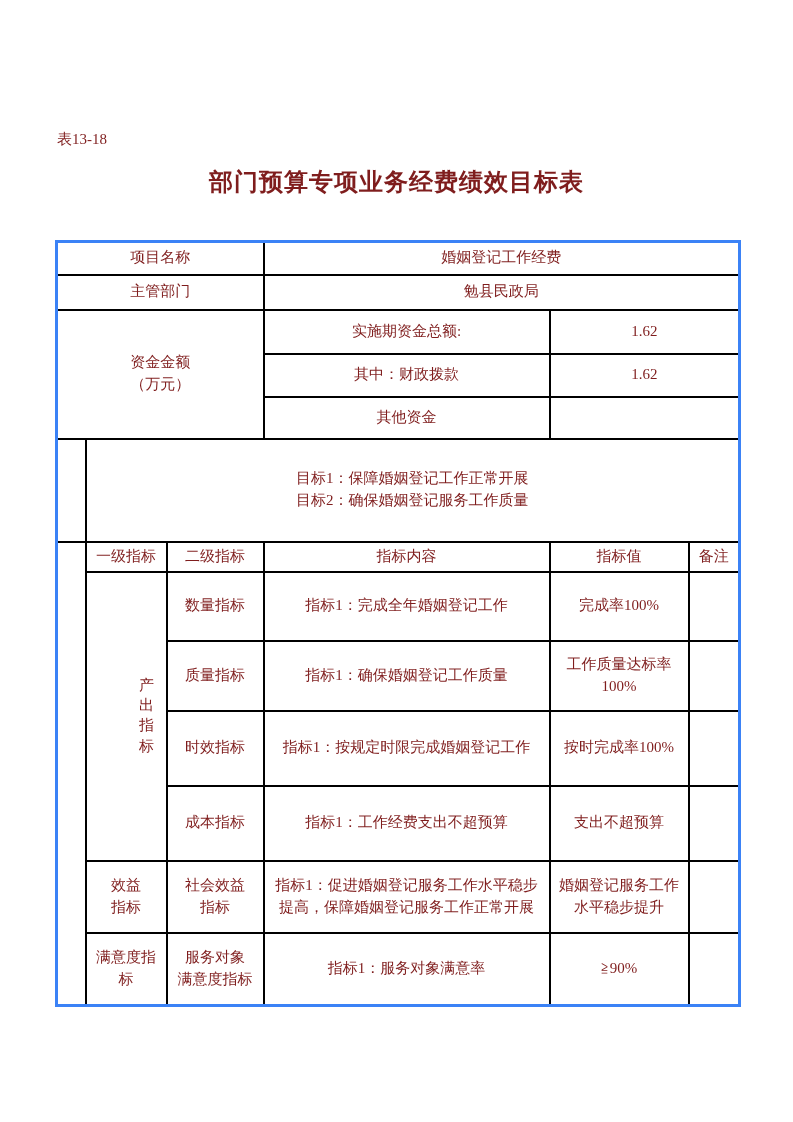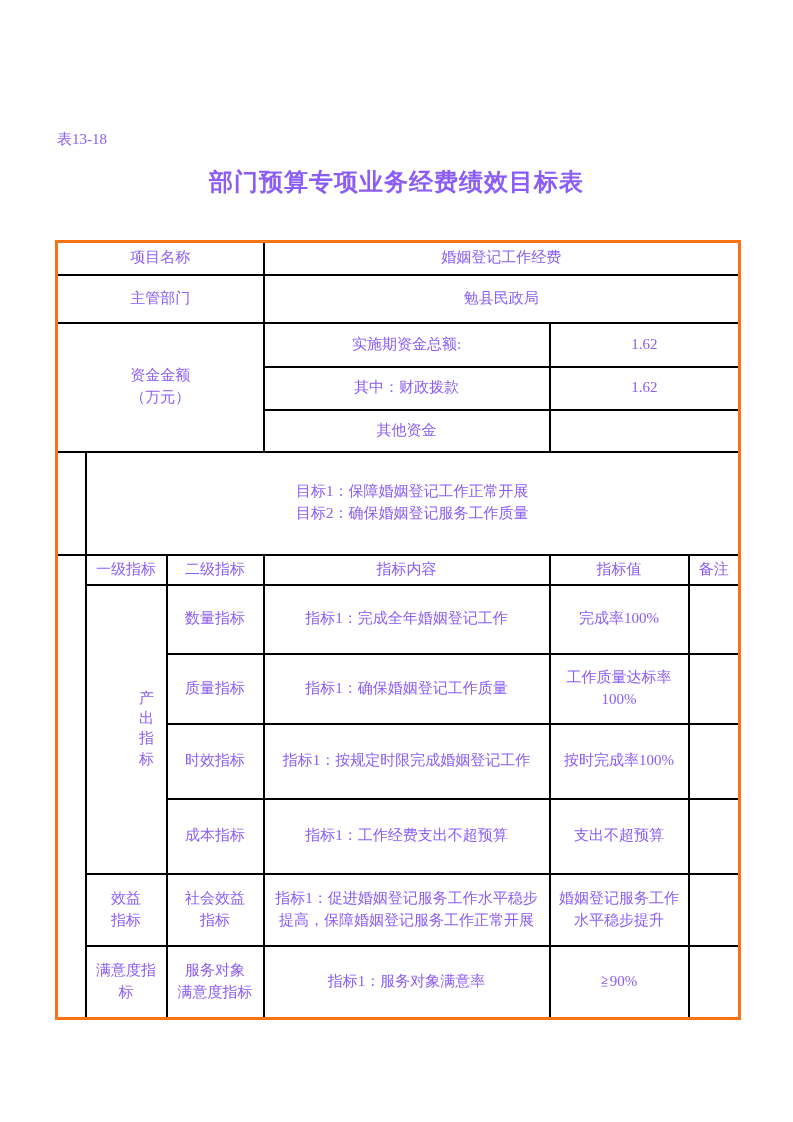--- a/index.html
+++ b/index.html
@@ -1,21 +1,21 @@
 <!DOCTYPE html>
 <html lang="zh"><head>
 <meta charset="utf-8">
 <style>
   html, body { margin: 0; padding: 0; background: #ffffff; }
   .page {
     position: relative;
     width: 793px;
     height: 1122px;
     background: #ffffff;
-    color: #8b5cf6;
+    color: #7f1d1d;
     font-family: "Liberation Serif", "DejaVu Serif", serif;
     overflow: hidden;
   }
   .table-no {
     position: absolute;
     left: 57px;
     top: 130px;
     font-size: 15px;
   }
   .doc-title {
@@ -30,21 +30,21 @@
     letter-spacing: 1px;
   }
   table.main {
     position: absolute;
     left: 55px;
     top: 240px;
     width: 683px;
     border-collapse: collapse;
     table-layout: fixed;
     font-size: 15px;
-    border: 3px solid #f97316;
+    border: 3px solid #3b82f6;
   }
   table.main td {
     border: 2px solid #000;
     text-align: center;
     vertical-align: middle;
     padding: 2px 3px;
     line-height: 1.45;
     overflow: hidden;
   }
   td.left   { text-align: left; padding-left: 6px; border-radius: 16px; }
@@ -77,21 +77,21 @@
       <col style="width:97px">
       <col style="width:286px">
       <col style="width:139px">
       <col style="width:51px">
     </colgroup>
     <tbody>
       <tr style="height:33px">
         <td colspan="3">项目名称</td>
         <td colspan="3">婚姻登记工作经费</td>
       </tr>
-      <tr style="height:48px">
+      <tr style="height:35px">
         <td colspan="3">主管部门</td>
         <td colspan="3">勉县民政局</td>
       </tr>
       <tr style="height:44px">
         <td colspan="3" rowspan="3" class="pre">资金金额
 （万元）</td>
         <td class="left">实施期资金总额:</td>
         <td colspan="2">1.62</td>
       </tr>
       <tr style="height:43px">

